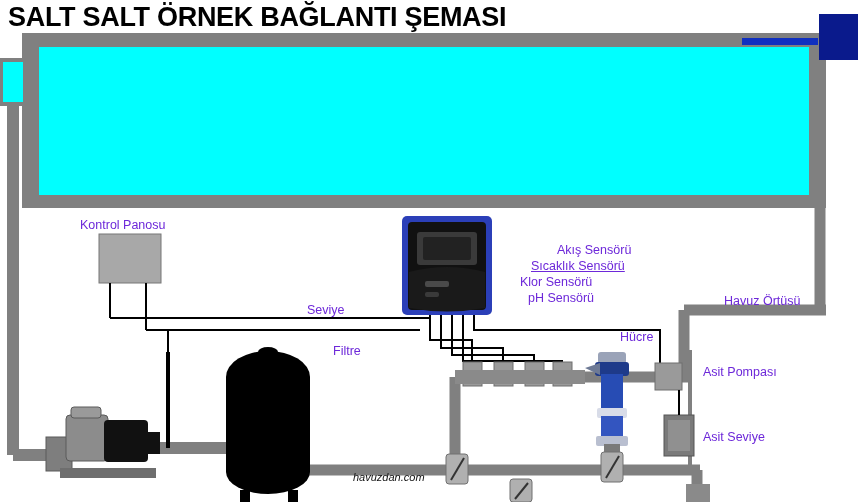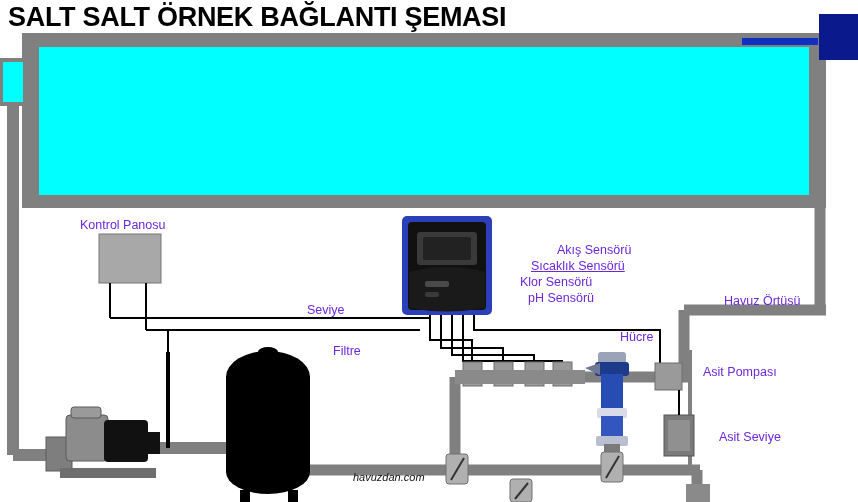--- a/index.html
+++ b/index.html
@@ -190,17 +190,17 @@
   <div class="lbl" style="left:80px; top:218px;">Kontrol Panosu</div>
   <div class="lbl" style="left:557px; top:243px;">Akış Sensörü</div>
   <div class="lbl" style="left:531px; top:259px;text-decoration:underline;">Sıcaklık Sensörü</div>
   <div class="lbl" style="left:520px; top:275px;">Klor Sensörü</div>
   <div class="lbl" style="left:500px; top:291px;margin-left:28px;">pH Sensörü</div>
   <div class="lbl" style="left:307px; top:303px;">Seviye</div>
   <div class="lbl" style="left:724px; top:294px;">Havuz Örtüsü</div>
   <div class="lbl" style="left:333px; top:344px;">Filtre</div>
   <div class="lbl" style="left:620px; top:330px;">Hücre</div>
   <div class="lbl" style="left:703px; top:365px;">Asit Pompası</div>
-  <div class="lbl" style="left:703px; top:430px;margin-left:16px;">Asit Seviye</div>
+  <div class="lbl" style="left:703px; top:430px;">Asit Seviye</div>
 
   <div class="watermark" style="left:353px; top:471px;font-style:italic;">havuzdan.com</div>
 
 </div>
 
 </body></html>

